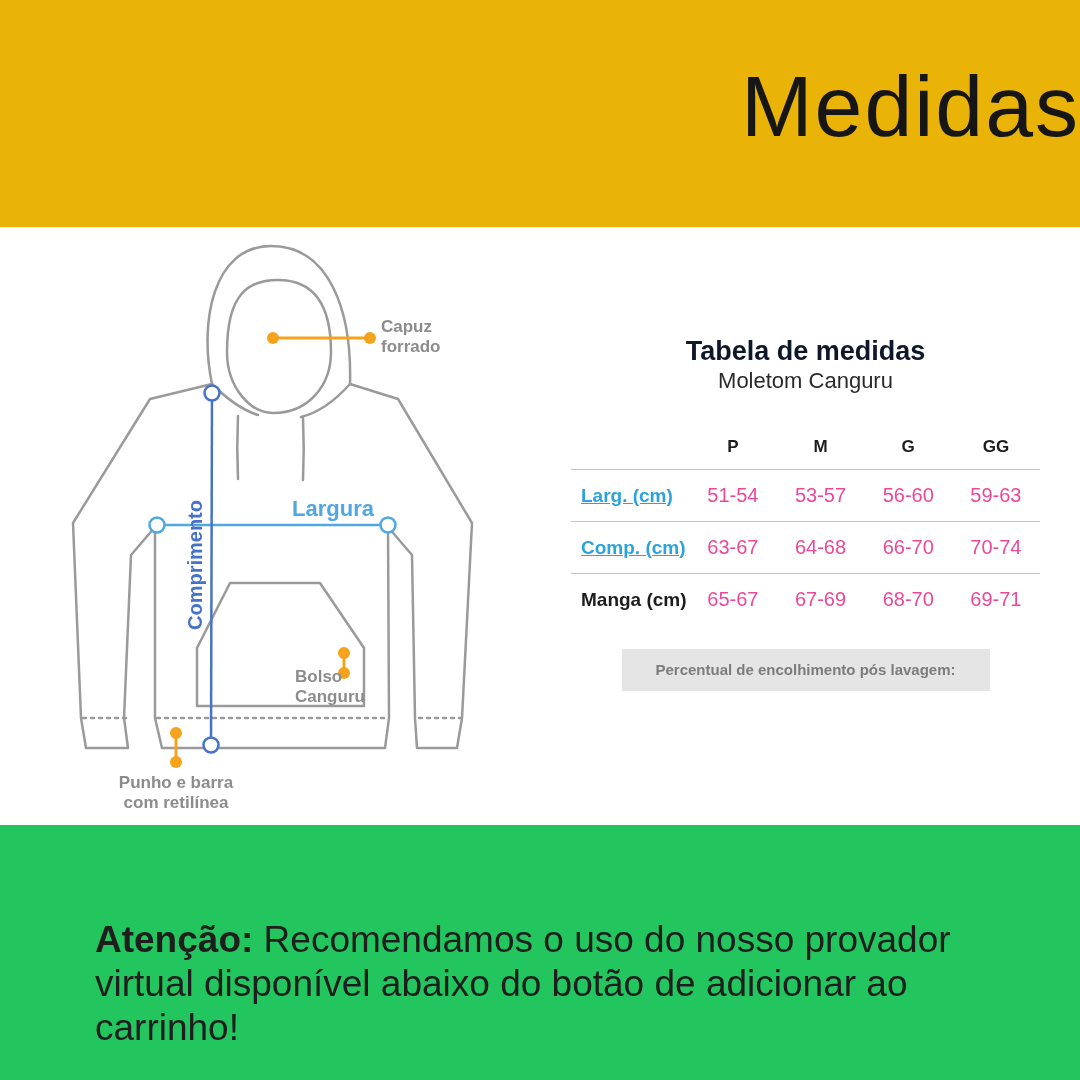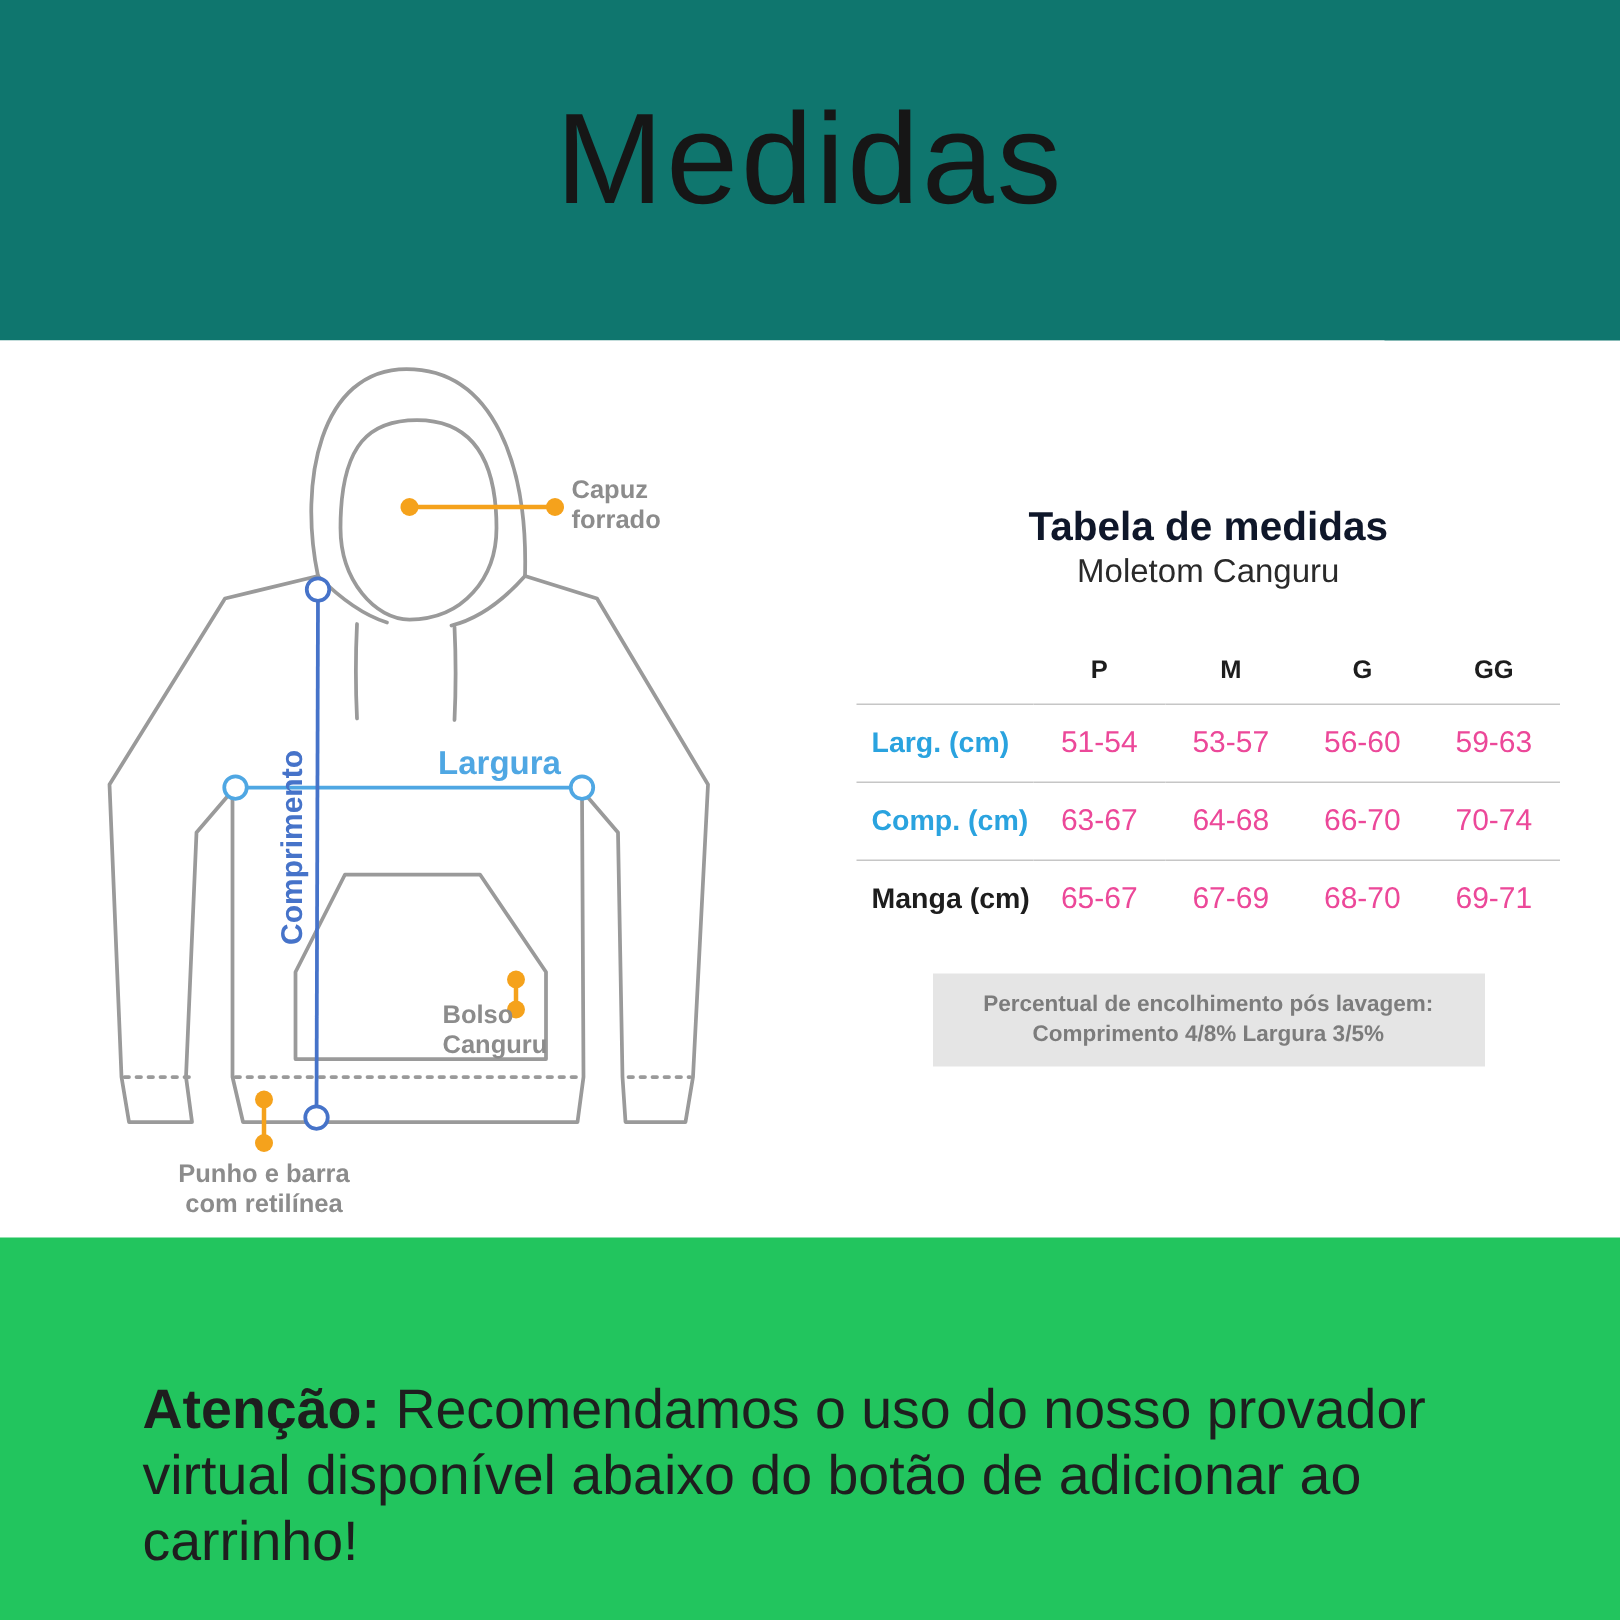--- a/index.html
+++ b/index.html
@@ -3,21 +3,21 @@
 <meta charset="utf-8">
 <style>
   html,body{margin:0;padding:0;}
   body{
     width:1080px;height:1080px;position:relative;overflow:hidden;
     font-family:"Liberation Sans",sans-serif;background:#ffffff;
   }
   
   .band-top{
     position:absolute;left:0;top:0;width:1080px;height:227px;
-    background:#0f766e;display:flex;align-items:center;justify-content:center;
+    background:#eab308;display:flex;align-items:center;justify-content:flex-end;
   }
   .main-title{
     font-size:86px;font-weight:500;color:#161616;letter-spacing:2px;
     margin-top:-14px;
   }
   
   .middle{position:absolute;left:0;top:227px;width:923px;height:598px;background:#ffffff;}
   .diagram-svg{position:absolute;left:0;top:0;width:540px;height:598px;}
   .diag-label{
     position:absolute;color:#8c8c8c;font-size:17px;line-height:20px;font-weight:600;
@@ -35,21 +35,21 @@
   .lbl-punho{left:96px;top:546px;width:160px;text-align:center;}
   
   .table-block{position:absolute;left:571px;top:110px;width:469px;}
   .table-title{font-size:27px;font-weight:700;color:#0f172a;text-align:center;margin:0;line-height:28px;}
   .table-subtitle{font-size:22px;font-weight:400;color:#2a2a2a;text-align:center;margin:3px 0 0;line-height:26px;}
   .size-table{display:grid;grid-template-columns:118px repeat(4,87.7px);margin-top:31px;}
   .st-cell{display:flex;align-items:center;}
   .st-head{height:44px;justify-content:center;font-size:17px;font-weight:700;color:#1d1d1d;}
   .st-row{height:51px;border-top:1px solid #c6c6c6;}
   .st-label{justify-content:flex-start;padding-left:10px;font-size:19px;font-weight:700;color:#1d1d1d;}
-  .st-label.blue{color:#2aa3df;}
+  .st-label.blue{color:#2aa3df;text-decoration:underline;}
   .st-val{justify-content:center;font-size:20px;color:#ec4899;}
   .note-box{
     width:368px;margin:24px auto 0;background:#e5e5e5;color:#7c7c7c;
     font-size:15px;font-weight:600;line-height:20px;text-align:center;padding:11px 0;
   }
   
   .band-bottom{
     position:absolute;left:0;top:825px;width:1080px;height:255px;background:#22c55e;
   }
   .attention{
@@ -163,20 +163,19 @@
 
       <div class="st-cell st-row st-label">Manga (cm)</div>
       <div class="st-cell st-row st-val">65-67</div>
       <div class="st-cell st-row st-val">67-69</div>
       <div class="st-cell st-row st-val">68-70</div>
       <div class="st-cell st-row st-val">69-71</div>
     </div>
 
     <div class="note-box">
       <div>Percentual de encolhimento pós lavagem:</div>
-      <div>Comprimento 4/8% Largura 3/5%</div>
     </div>
   </div>
 </div>
 
 <div class="band-bottom">
   <p class="attention"><b>Atenção:</b><span> Recomendamos o uso do nosso provador virtual disponível abaixo do botão de adicionar ao carrinho!</span></p>
 </div>
 
 </body></html>

